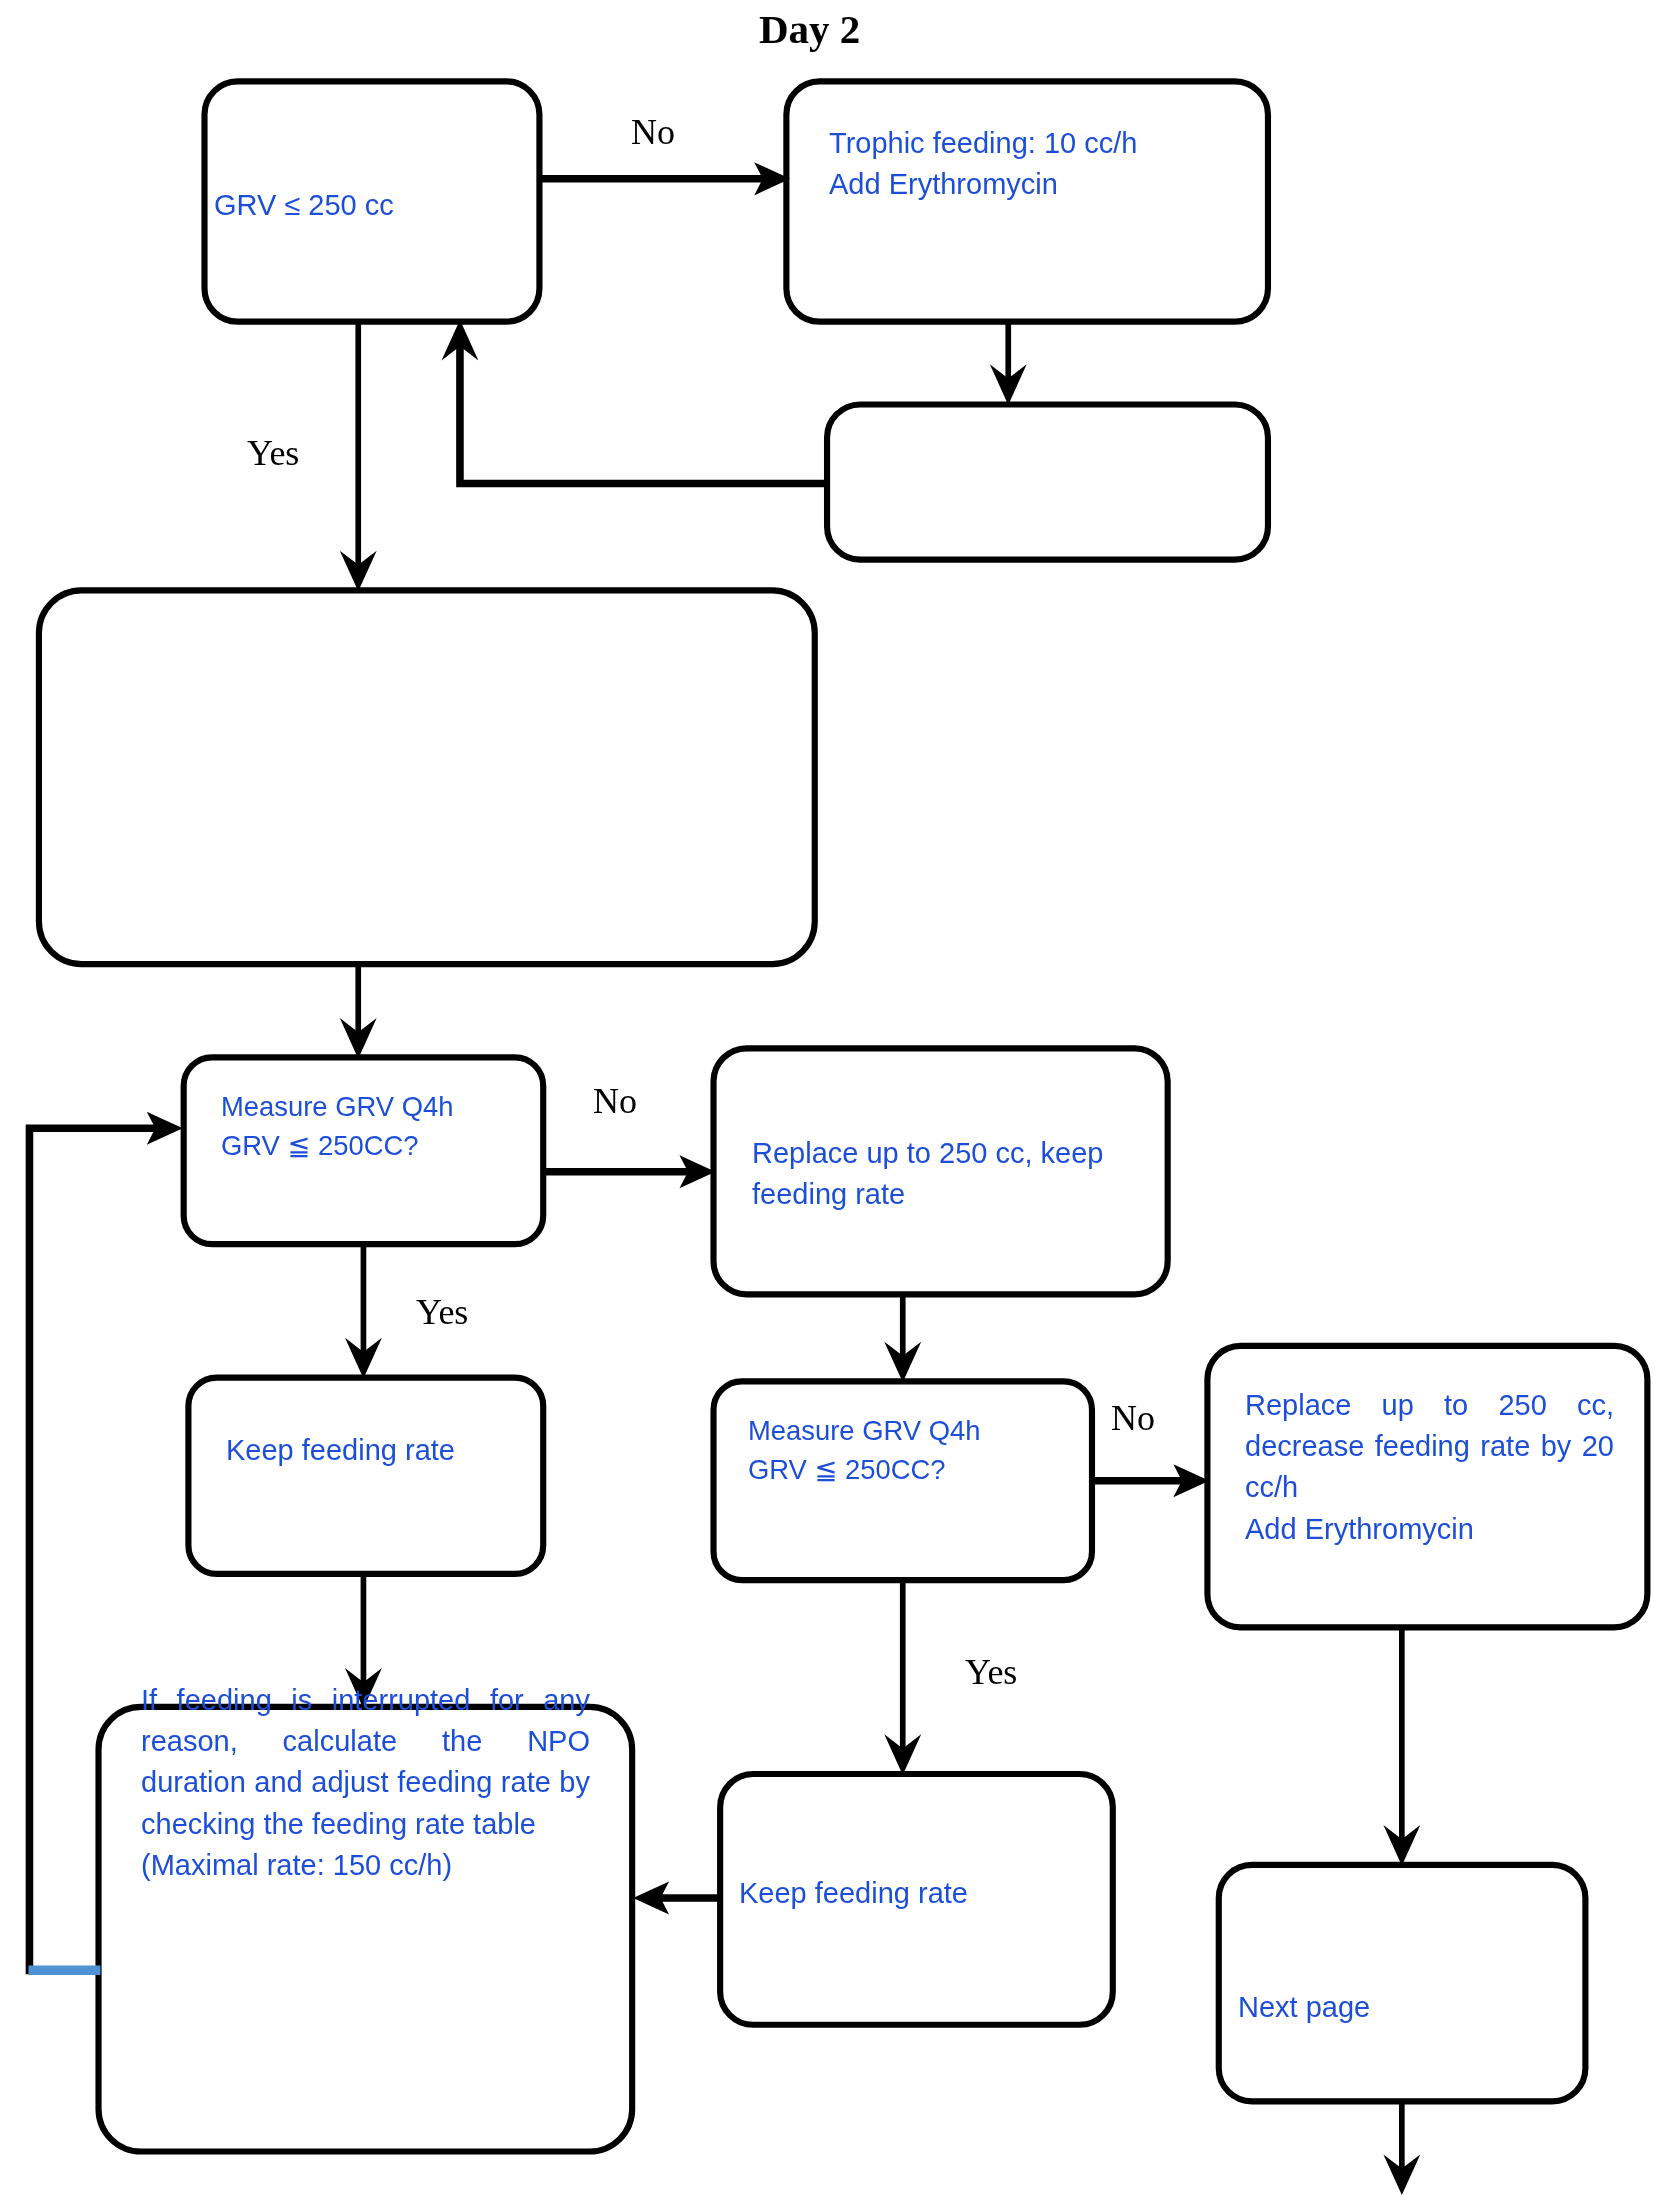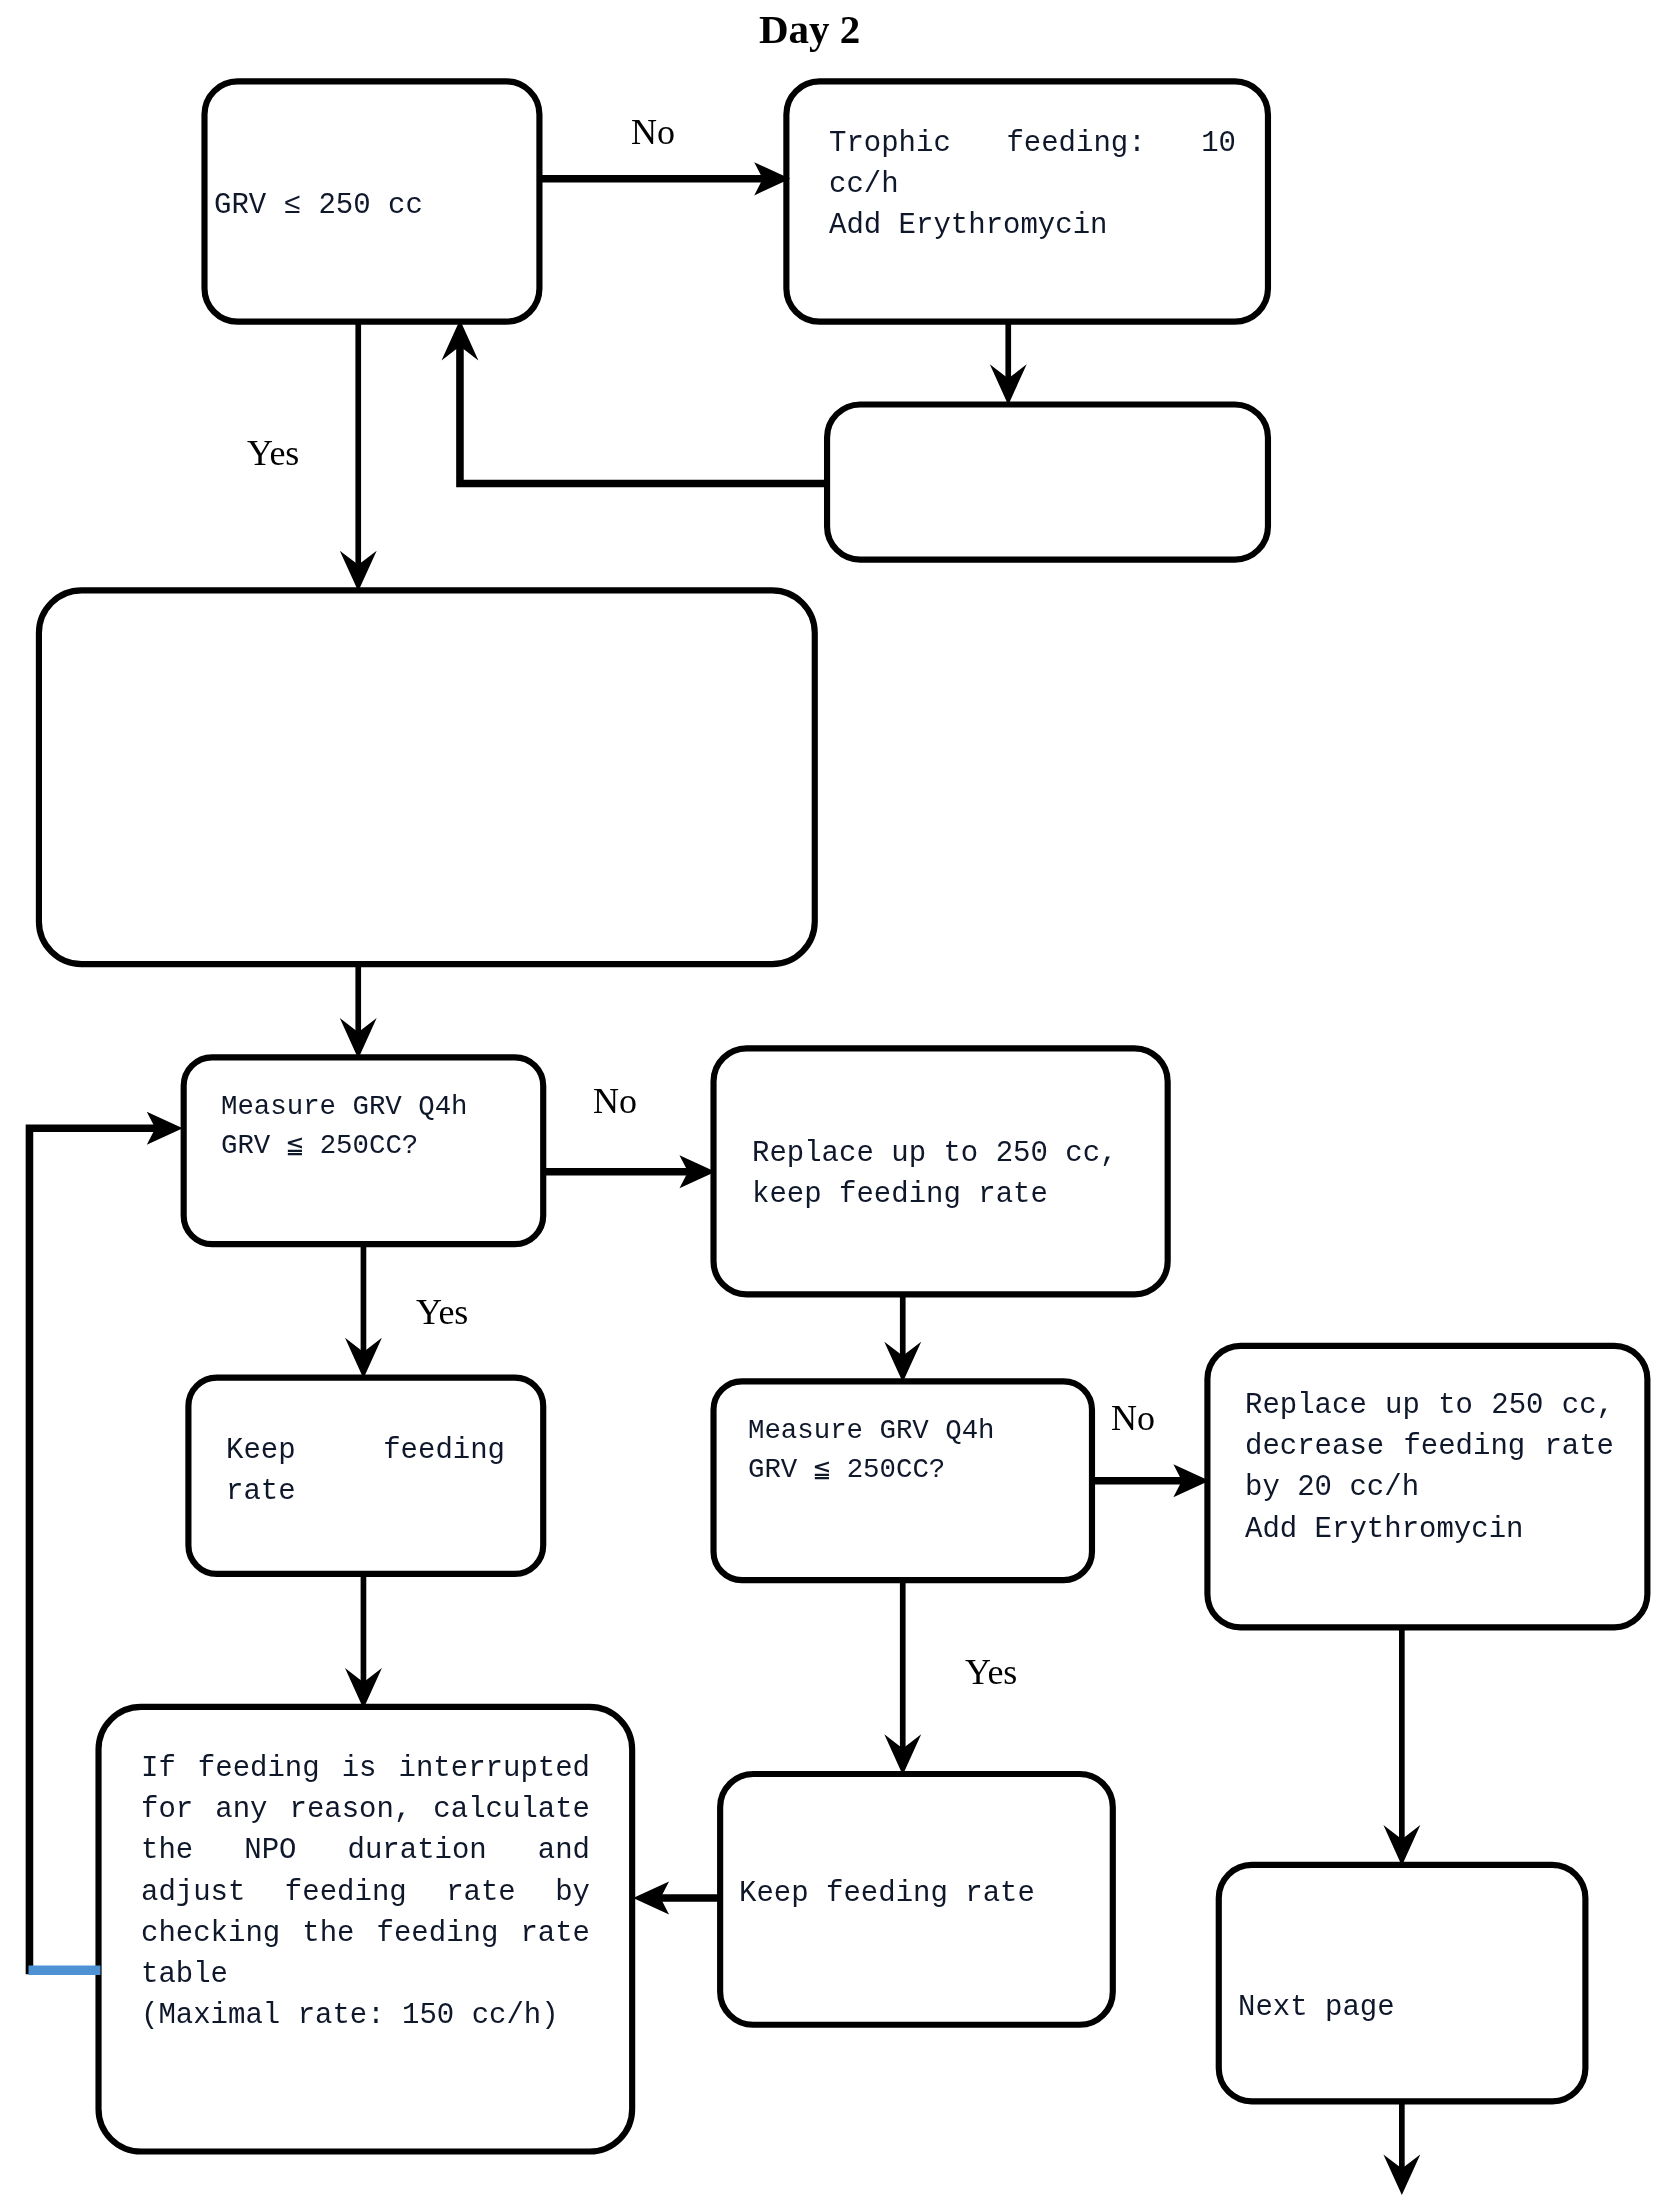--- a/index.html
+++ b/index.html
@@ -42,22 +42,22 @@
     stroke: #4f92d4;
     stroke-width: 20;
     fill: none;
   }
   .arrowhead {
     fill: #000000;
   }
   
   .txt {
     position: absolute;
-    color: #0f172a;
-    font-family: Liberation Mono, monospace;
+    color: #1d4ed8;
+    font-family: Liberation Sans, sans-serif;
     font-size: 29px;
     line-height: 1.42;
     white-space: pre-wrap;
   }
   .txt-justify { text-align: justify; text-align-last: left; }
   .txt-left { text-align: left; }
   .txt-center { text-align: left; }
   .label-yn {
     position: absolute;
     color: #000000;
@@ -201,21 +201,21 @@
   <div class="txt txt-justify" style="left:226px; top:1430px; width:279px;">Keep feeding rate</div>
 
   <div class="txt txt-justify" style="left:748px; top:1412px; width:312px; font-size:27.4px;">Measure GRV Q4h
 GRV ≦ 250CC?</div>
 
   <div class="txt txt-justify" style="left:1245px; top:1385px; width:369px;">Replace up to 250 cc, decrease feeding rate by 20 cc/h
 Add Erythromycin</div>
 
   <div class="txt txt-center" style="left:739px; top:1873px; width:356px;">Keep feeding rate</div>
 
-  <div class="txt txt-justify" style="left:141px; top:1748px; width:449px;">If feeding is interrupted for any reason, calculate the NPO duration and adjust feeding rate by checking the feeding rate table
+  <div class="txt txt-justify" style="left:141px; top:1680px; width:449px;">If feeding is interrupted for any reason, calculate the NPO duration and adjust feeding rate by checking the feeding rate table
 (Maximal rate: 150 cc/h)</div>
 
   <div class="txt txt-center" style="left:1238px; top:1959px; width:331px;margin-top:28px;">Next page</div>
 
   <div class="label-yn" style="left:631px; top:114px;">No</div>
 
   <div class="label-yn" style="left:247px; top:435px;">Yes</div>
 
   <div class="label-yn" style="left:593px; top:1083px;">No</div>
 

